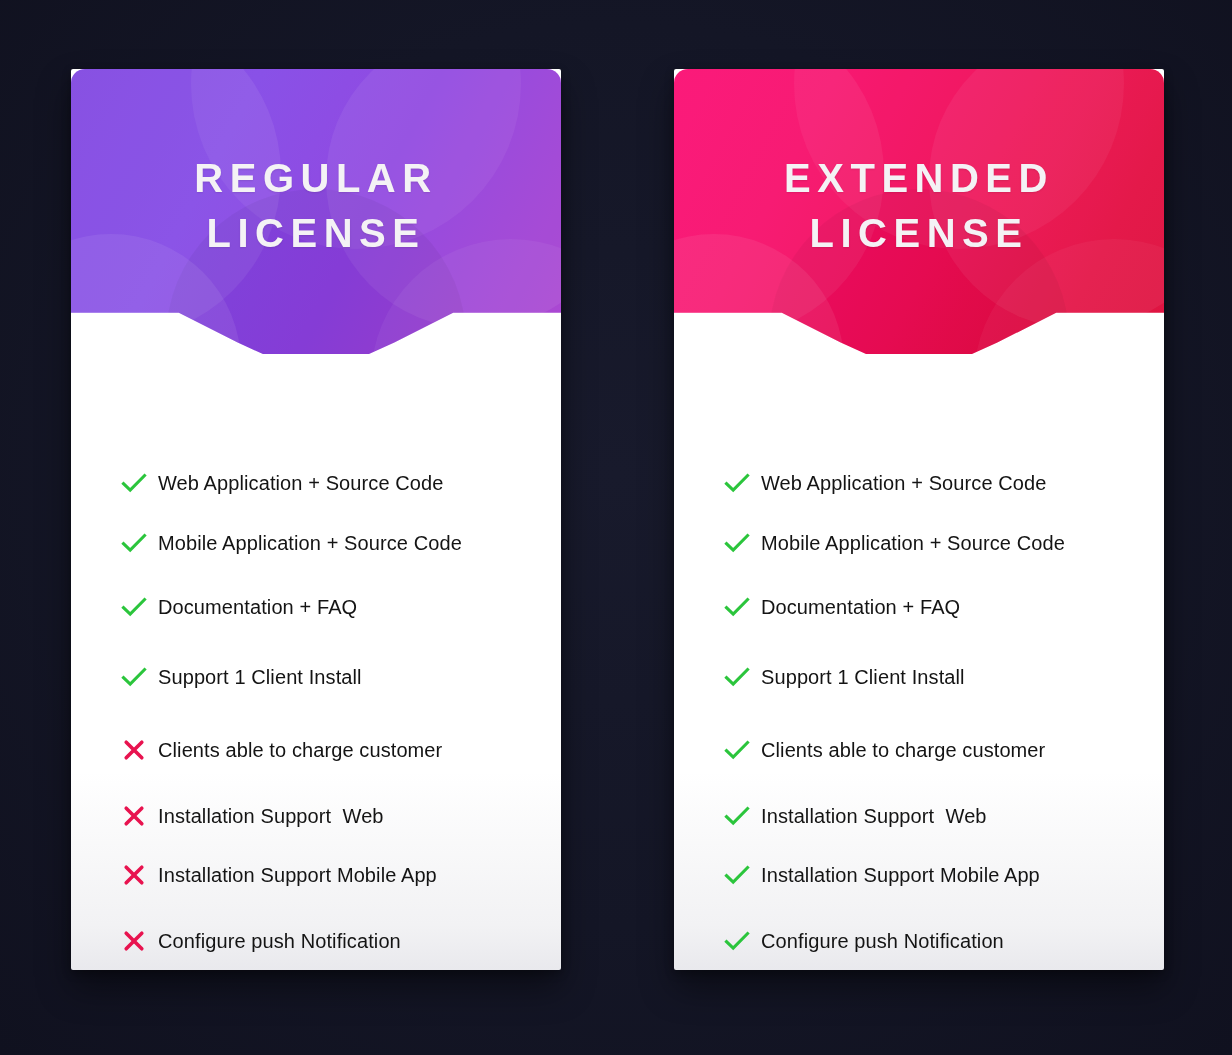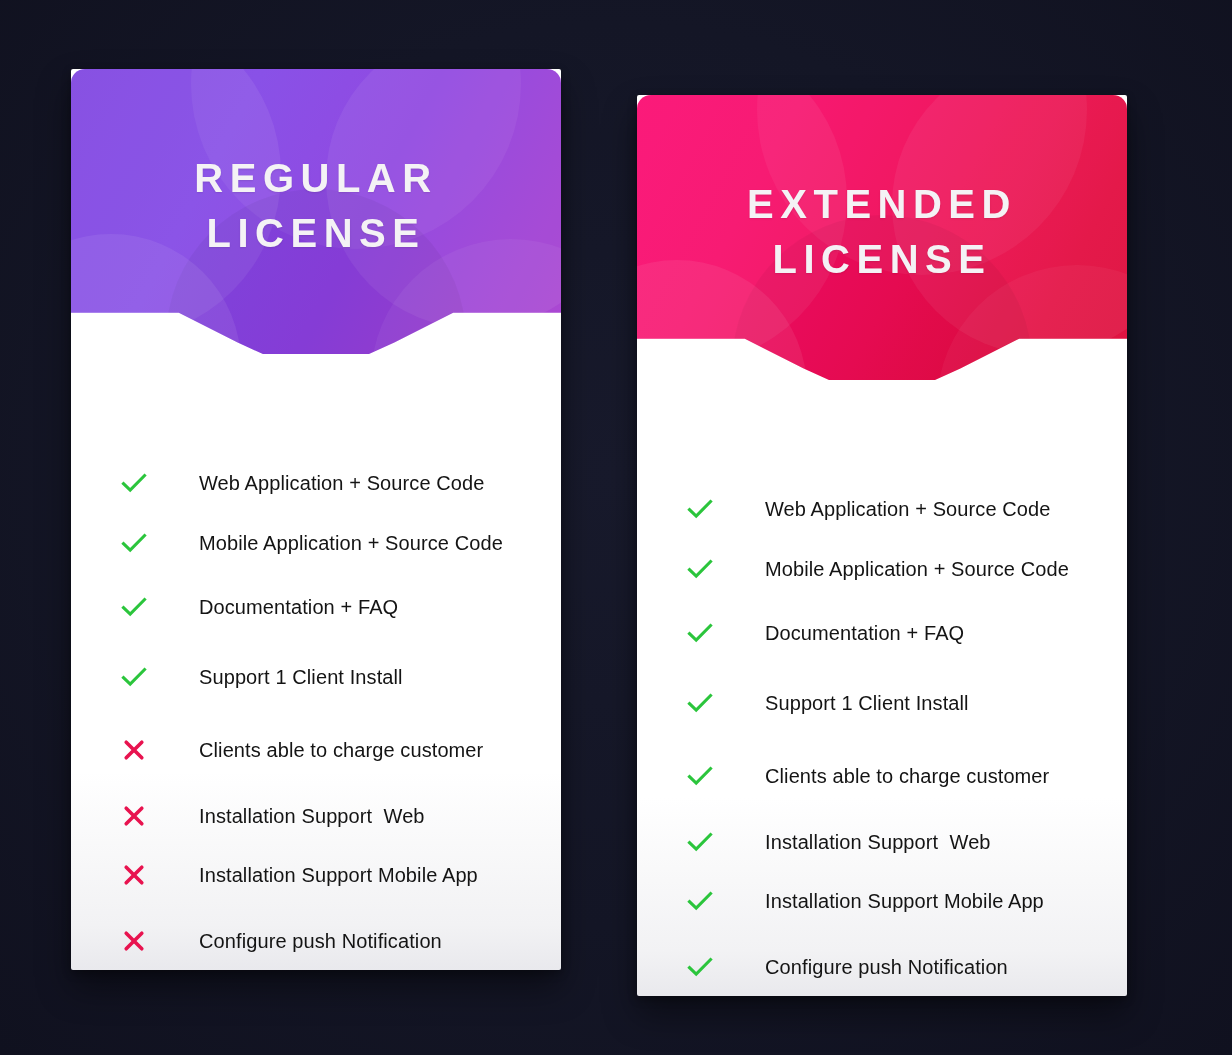--- a/index.html
+++ b/index.html
@@ -28,21 +28,21 @@
     top: 69px;
     width: 490px;
     height: 901px;
     border-radius: 2px;
     background: linear-gradient(180deg, #ffffff 0%, #ffffff 78%, #f2f2f4 95%, #e9e9ed 100%);
     box-shadow: 0 18px 34px rgba(0, 0, 0, 0.42), 0 3px 10px rgba(0, 0, 0, 0.3);
     overflow: visible;
   }
 
   .card-regular  { left: 71px;  }
-  .card-extended { left: 637px; margin-top: 26px; }
+  .card-extended { left: 674px; }
 
   
   .header-wrap {
     position: absolute;
     top: 0;
     left: 0;
     width: 490px;
     height: 285px;
   }
 
@@ -126,21 +126,20 @@
     top: 385px;
     width: 100%;
   }
 
   .feature {
     position: absolute;
     left: 48px;
     display: flex;
     align-items: center;
     height: 30px;
-    gap: 41px;
   }
 
   .ficon {
     width: 30px;
     height: 30px;
     flex: 0 0 30px;
     display: flex;
     align-items: center;
     justify-content: center;
     margin-right: 9px;

